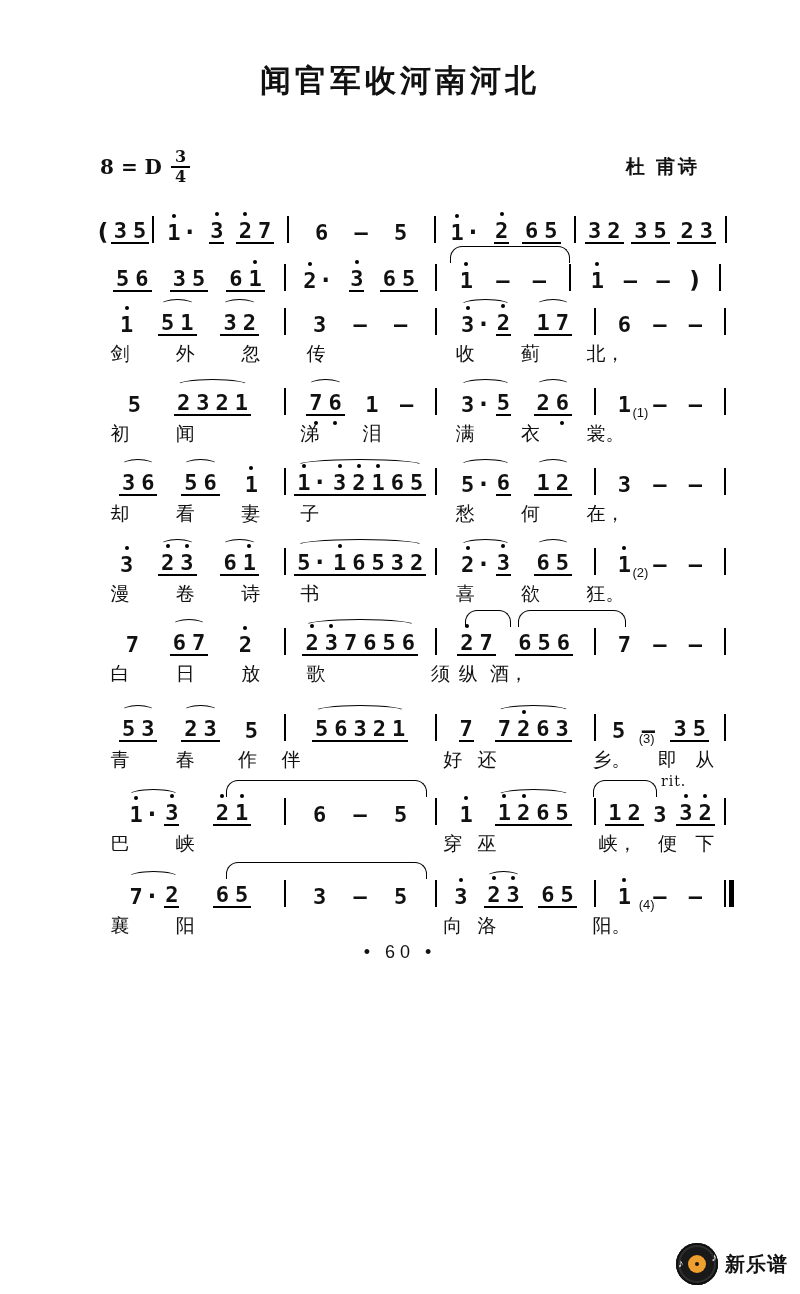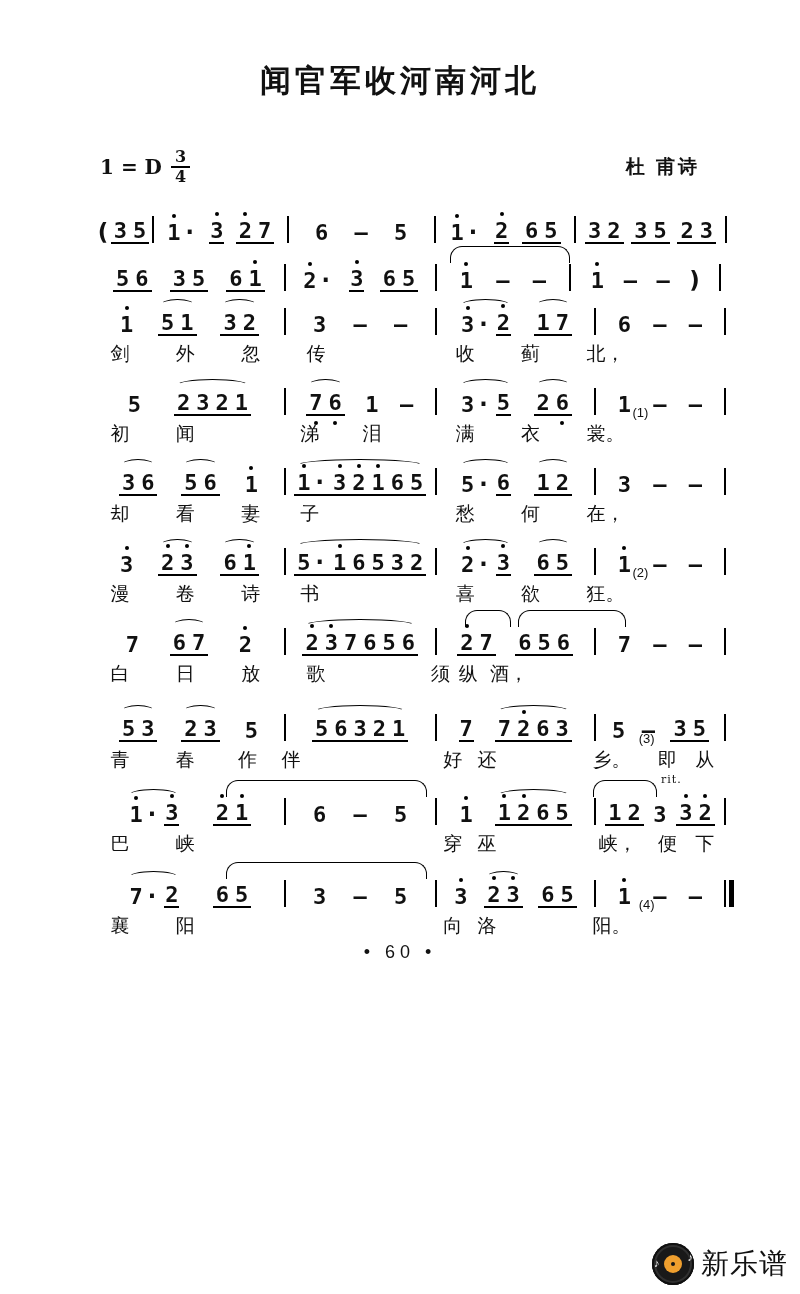--- a/index.html
+++ b/index.html
@@ -28,45 +28,45 @@
   .hd{position:absolute;left:50%;transform:translateX(-50%);top:-8px;width:4px;height:4px;border-radius:50%;background:#000;}
   .ld{position:absolute;left:50%;transform:translateX(-50%);bottom:-11px;width:4px;height:4px;border-radius:50%;background:#000;}
   .aug{font-size:24px;font-weight:900;margin-left:2px;line-height:.9;}
   .dash{font-weight:900;}
   .paren{font-size:23px;font-weight:700;font-family:"DejaVu Sans",sans-serif;}
   .grp{position:relative;display:flex;align-items:flex-end;gap:4px;padding:0 2px;}
   .grp.beam{border-bottom:2.2px solid #000;}
   .grp.slur::before{content:"";position:absolute;top:-13px;left:2px;right:2px;height:11px;
     border:1.6px solid transparent;border-top:1.6px solid #000;border-radius:50%;}
   .arc{position:absolute;top:0;height:16px;border:1.6px solid #000;border-bottom:none;border-radius:12px 12px 0 0;}
-  .ann{position:absolute;top:-7px;font-size:11px;font-family:"DejaVu Serif",serif;letter-spacing:1px;}
+  .ann{position:absolute;top:-7px;font-size:14px;font-family:"DejaVu Serif",serif;letter-spacing:1px;}
   .lyr{position:relative;height:32px;margin-top:3px;}
   .ly{position:absolute;top:2px;font-size:19px;white-space:nowrap;}
   .ly .sup{position:absolute;top:-16px;right:-24px;font-size:13px;font-style:normal;}
 
   .pagenum{position:absolute;top:942px;left:0;right:0;text-align:center;font-size:18px;letter-spacing:5px;}
 
   .logo{position:absolute;right:12px;bottom:9px;display:flex;align-items:center;gap:7px;}
   .record{position:relative;width:42px;height:42px;border-radius:50%;background:#191919;
     box-shadow:inset 0 0 0 2px #101010, inset 0 0 0 4px #303030;flex:none;}
   .record::before{content:"";position:absolute;inset:12px;border-radius:50%;background:#ef9f2e;}
   .record::after{content:"";position:absolute;inset:19px;border-radius:50%;background:#161616;}
   .rn{position:absolute;color:#fff;font-size:11px;line-height:1;z-index:2;}
   .rn.l{left:2px;top:15px;}
   .rn.r{right:1px;top:9px;}
-  .logotext{font-size:28px;font-weight:400;letter-spacing:1px;}
+  .logotext{font-size:20px;font-weight:700;letter-spacing:1px;}
 </style>
 </head>
 <body>
 
 <div class="title">闻官军收河南河北</div>
 
 <div class="meta">
   <span class="keysig">
-    <span>1 = D</span>
+    <span>8 = D</span>
     <span class="frac">
       <span class="num">3</span>
       <span>4</span>
     </span>
   </span>
   <span class="credit">杜  甫诗</span>
 </div>
 
 <div id="score">
     <div class="line" style="top: 198px;">

